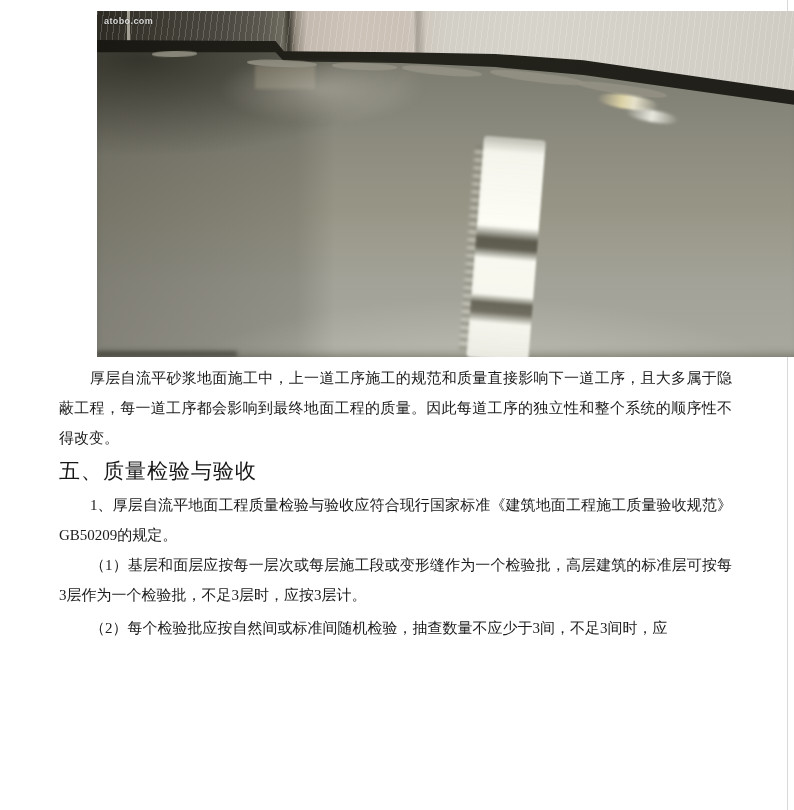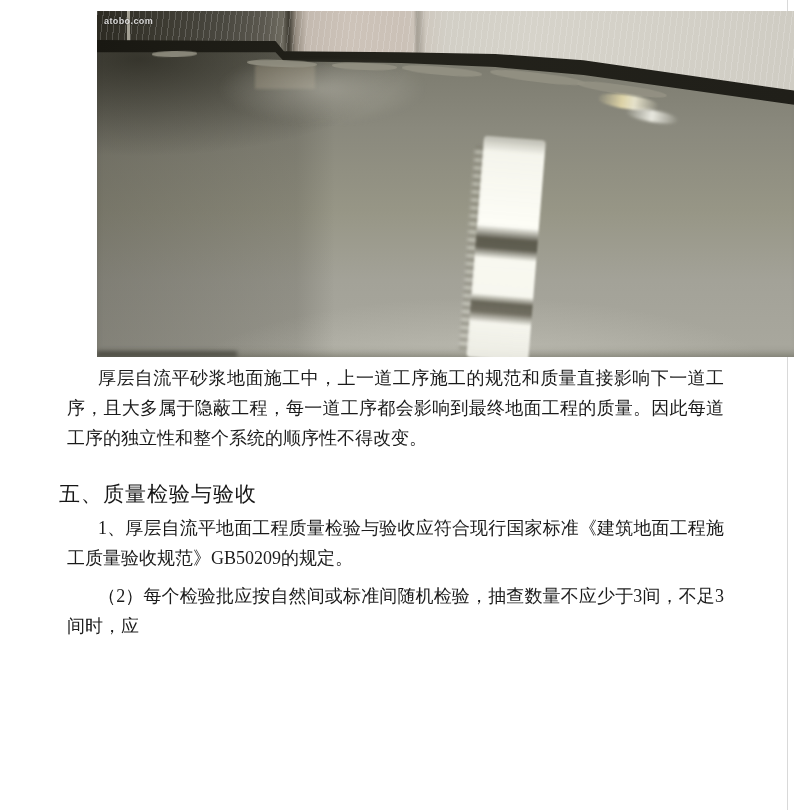--- a/index.html
+++ b/index.html
@@ -107,25 +107,25 @@
     font: bold 9px "Liberation Sans", "DejaVu Sans", sans-serif;
     color: rgba(255,255,255,.82); letter-spacing: .4px;
     text-shadow: 0 0 2px rgba(0,0,0,.6);
   }
 
   
   .doc {
     position: absolute; left: 59px; top: 357px; width: 673px;
   }
   .doc p {
-    margin: 8px; font-size: 18px; line-height: 30px;
+    margin: 0; font-size: 15px; line-height: 30px;
     text-align: justify; text-indent: 31px;
   }
   .doc h2 {
-    margin: 25px 0 0 0; font-size: 21px; line-height: 32px;
+    margin: 2px 0 0 0; font-size: 21px; line-height: 32px;
     font-weight: normal; letter-spacing: 1px; color: #161616;
   }
   .p1    { margin-top: 6px !important; }
   .g1    { margin-top: 32px !important; text-indent: 2px !important; }
   .item1 { margin-top: 3px !important; }
   .item2 { margin-top: 4px !important; }
   .item3 { margin-top: 0 !important; }
   .item4 { margin-top: 0 !important; }
   .item5 { margin-top: 3px !important; }
 </style>
@@ -153,14 +153,15 @@
   <div class="streak-yellow"></div>
   <div class="streak-white"></div>
   <div class="floor-shadow-bl"></div>
   <div class="watermark">atobo.com</div>
 </div>
 
 <div class="doc">
   <p class="p1">厚层自流平砂浆地面施工中，上一道工序施工的规范和质量直接影响下一道工序，且大多属于隐蔽工程，每一道工序都会影响到最终地面工程的质量。因此每道工序的独立性和整个系统的顺序性不得改变。</p>
   <h2>五、质量检验与验收</h2>
   <p class="item1">1、厚层自流平地面工程质量检验与验收应符合现行国家标准《建筑地面工程施工质量验收规范》GB50209的规定。</p>
+  <p class="item4">（1）基层和面层应按每一层次或每层施工段或变形缝作为一个检验批，高层建筑的标准层可按每3层作为一个检验批，不足3层时，应按3层计。</p>
   <p class="item5">（2）每个检验批应按自然间或标准间随机检验，抽查数量不应少于3间，不足3间时，应</p>
 </div>
 
 </body></html>

